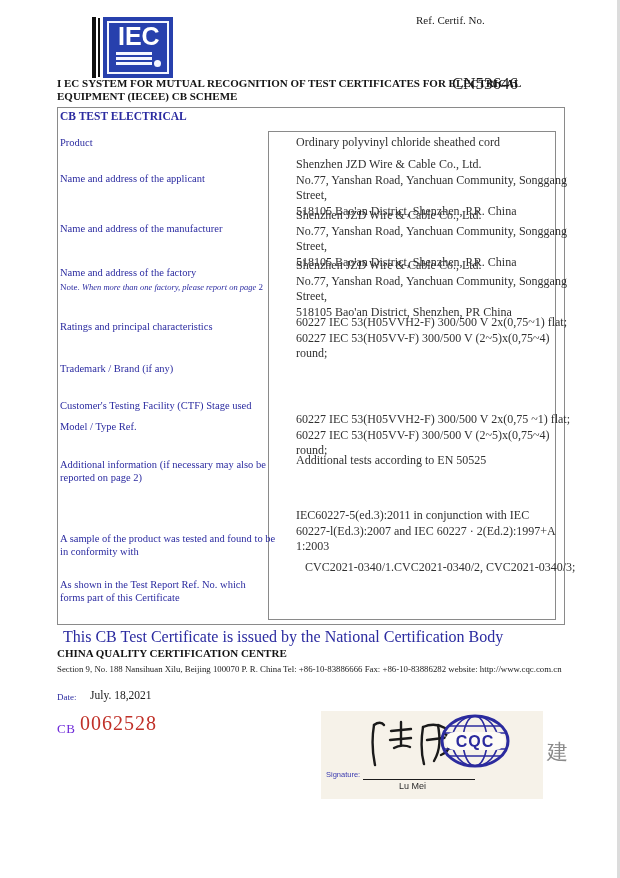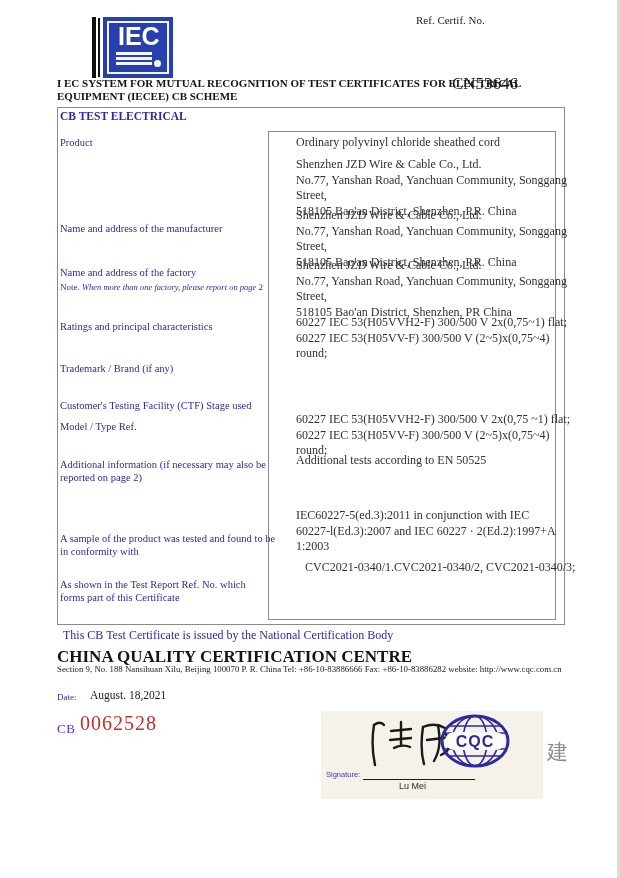--- a/index.html
+++ b/index.html
@@ -24,22 +24,22 @@
   .iec-dot{width:7px;height:7px;border-radius:50%;background:#f4f6ff;left:45px;top:37px;}
   
   .outer-box{left:57px;top:107px;width:506px;height:516px;border:1px solid #8a8a8a;}
   .value-box{left:268px;top:131px;width:286px;height:487px;border:1px solid #8a8a8a;}
   .cert-title{left:60px;top:110px;font-size:11.5px;font-weight:bold;color:#2b2ba0;}
   .lab{font-size:10.5px;color:#2b2ba0;width:205px;line-height:1.25;left:60px;}
   .note-line{font-size:9px;color:#2b2ba0;left:60px;width:210px;}
   .note-italic{font-style:italic;font-size:8.5px;}
   .val{font-size:12px;color:#303030;width:282px;line-height:1.3;left:272px;white-space:pre-line;margin-left:24px;}
   
-  .issued-line{left:63px;top:628px;font-size:12px;color:#2b2ba0;}
-  .ncb-name{left:57px;top:647px;font-size:17px;font-weight:bold;color:#141414;}
+  .issued-line{left:63px;top:628px;font-size:16px;color:#2b2ba0;}
+  .ncb-name{left:57px;top:647px;font-size:11px;font-weight:bold;color:#141414;}
   .ncb-address{left:57px;top:664px;font-size:8.8px;color:#222222;width:540px;}
   .date-label{left:57px;top:692px;font-size:9px;color:#2b2ba0;}
   .date-value{left:90px;top:689px;font-size:11.5px;color:#1c1c1c;}
   .cb-prefix{left:57px;top:721px;font-size:13px;color:#6d28d9;letter-spacing:0.5px;}
   .cb-number{left:80px;top:712px;font-size:20px;color:#c03028;letter-spacing:1px;}
   
   .sig-panel{left:321px;top:711px;width:222px;height:88px;background:#f6f2e9;}
   .sig-label{left:5px;top:59px;font-family:"Liberation Sans",sans-serif;font-size:7.5px;color:#3a3ab0;}
   .sig-line{left:42px;top:68px;width:112px;border-top:1.6px solid #1c1c1c;}
   .sig-name{left:78px;top:70px;font-family:"Liberation Sans",sans-serif;font-size:9px;color:#2b2b2b;}
@@ -70,20 +70,21 @@
   <div class="abs ref-label" style="left:416px;top:14px;">Ref. Certif. No.</div>
   <div class="abs ref-value" style="left:452px;top:38px;">CN53646</div>
 
   <div class="abs scheme-line" style="left:57px;top:77px;">I EC SYSTEM FOR MUTUAL RECOGNITION OF TEST CERTIFICATES FOR ELECTRICAL EQUIPMENT (IECEE) CB SCHEME</div>
 
   <div class="abs outer-box"></div>
   <div class="abs value-box"></div>
   <div class="abs cert-title">CB TEST ELECTRICAL</div>
 
   <div class="abs lab" style="top:136px;">Product</div>
+  <div class="abs lab" style="top:172px;">Name and address of the applicant</div>
   <div class="abs lab" style="top:222px;">Name and address of the manufacturer</div>
   <div class="abs lab" style="top:266px;">Name and address of the factory</div>
   <div class="abs note-line" style="top:282px;"><span>Note. </span><span class="note-italic">When more than one factory, please report on page</span><span> 2</span></div>
   <div class="abs lab" style="top:320px;">Ratings and principal characteristics</div>
   <div class="abs lab" style="top:362px;">Trademark / Brand (if any)</div>
   <div class="abs lab" style="top:399px;">Customer's Testing Facility (CTF) Stage used</div>
   <div class="abs lab" style="top:420px;">Model / Type Ref.</div>
   <div class="abs lab" style="top:458px;width:212px;">Additional information (if necessary may also be reported on page 2)</div>
   <div class="abs lab" style="top:532px;width:218px;">A sample of the product was tested and found to be in conformity with</div>
   <div class="abs lab" style="top:578px;width:212px;">As shown in the Test Report Ref. No. which forms part of this Certificate</div>
@@ -104,21 +105,21 @@
 60227 IEC 53(H05VV-F) 300/500 V (2~5)x(0,75~4) round;</div>
   <div class="abs val" style="top:453px;">Additional tests according to EN 50525</div>
   <div class="abs val" style="top:508px;">IEC60227-5(ed.3):2011 in conjunction with IEC
 60227-l(Ed.3):2007 and IEC 60227 · 2(Ed.2):1997+A 1:2003</div>
   <div class="abs val" style="top:560px;left:281px;">CVC2021-0340/1.CVC2021-0340/2, CVC2021-0340/3;</div>
 
   <div class="abs issued-line">This CB Test Certificate is issued by the National Certification Body</div>
   <div class="abs ncb-name">CHINA QUALITY CERTIFICATION CENTRE</div>
   <div class="abs ncb-address">Section 9, No. 188 Nansihuan Xilu, Beijing 100070 P. R. China Tel: +86-10-83886666 Fax: +86-10-83886282 website: http://www.cqc.com.cn</div>
   <div class="abs date-label">Date:</div>
-  <div class="abs date-value">August. 18,2021</div>
+  <div class="abs date-value">July. 18,2021</div>
   <div class="abs cb-prefix">CB</div>
   <div class="abs cb-number">0062528</div>
 
   <div class="abs sig-panel">
     <svg class="abs sig-draw" width="105" height="60" viewBox="0 0 105 60">
       <g fill="none" stroke="#1a1a1a" stroke-width="2.4" stroke-linecap="round">
         <path d="M13 10 C11 22, 11 36, 14 50"></path>
         <path d="M13 10 C17 7, 21 7, 23 10"></path>
         <path d="M30 16 L50 14"></path>
         <path d="M40 7 L40 30"></path>

